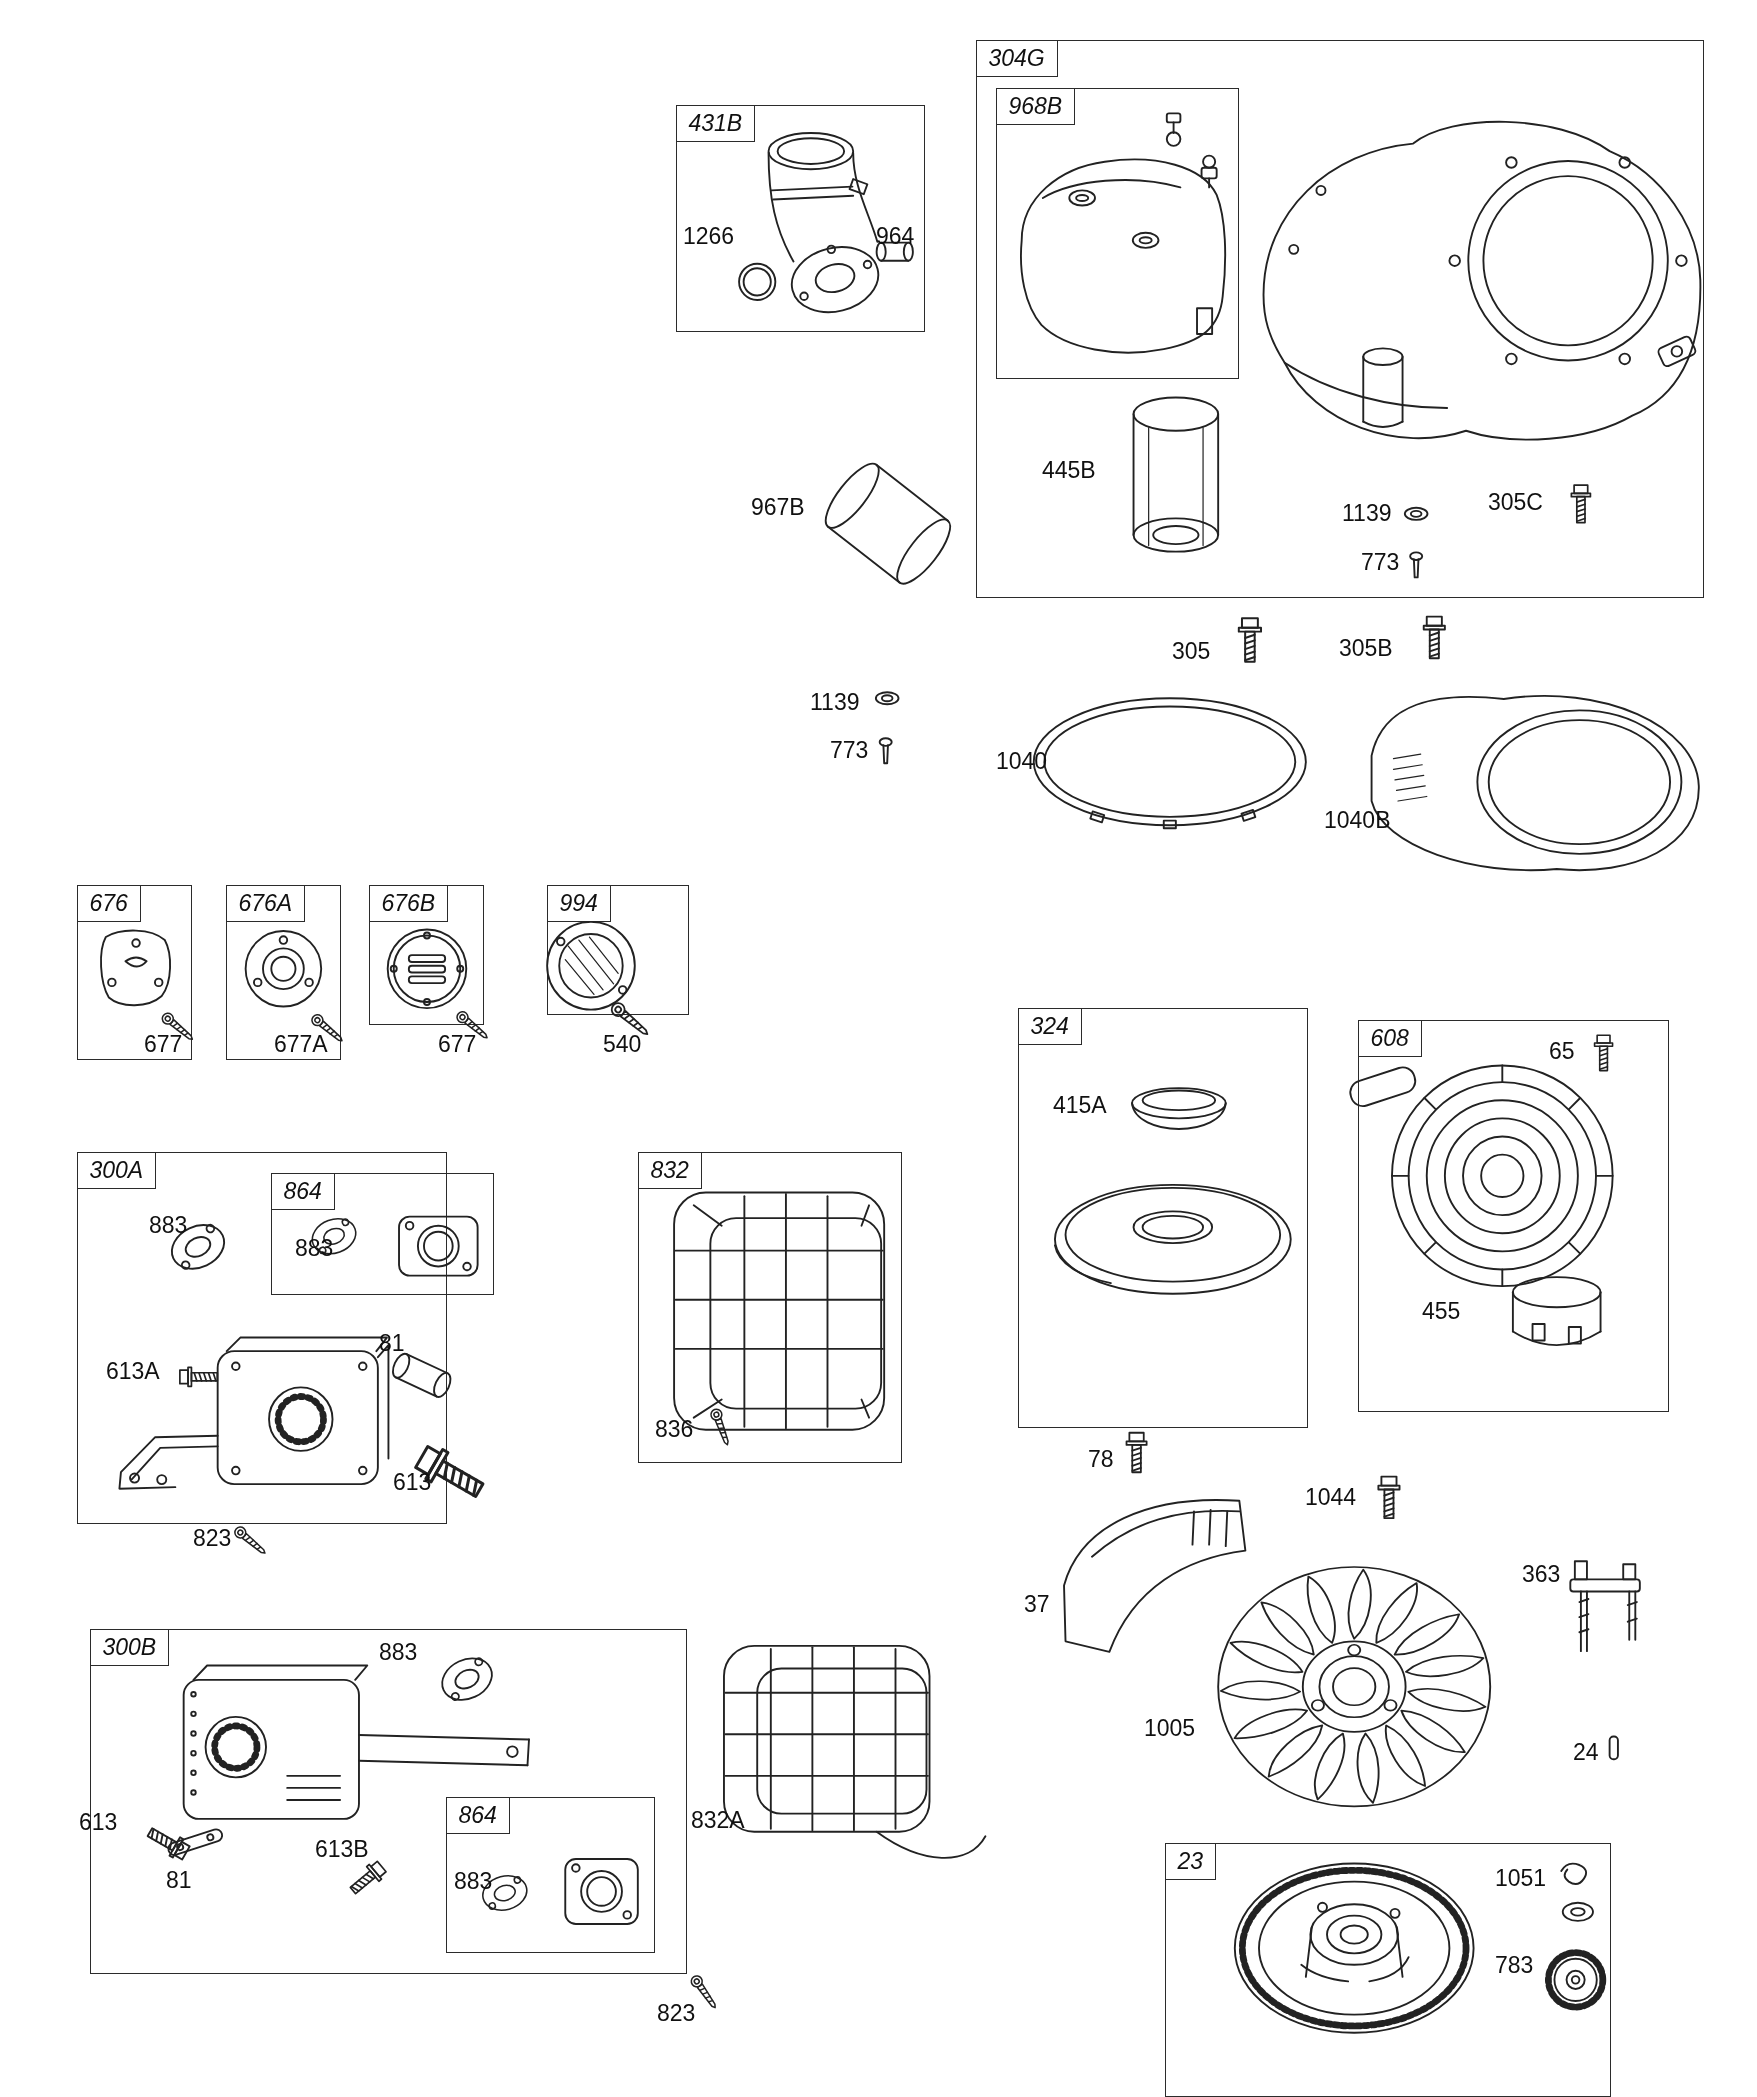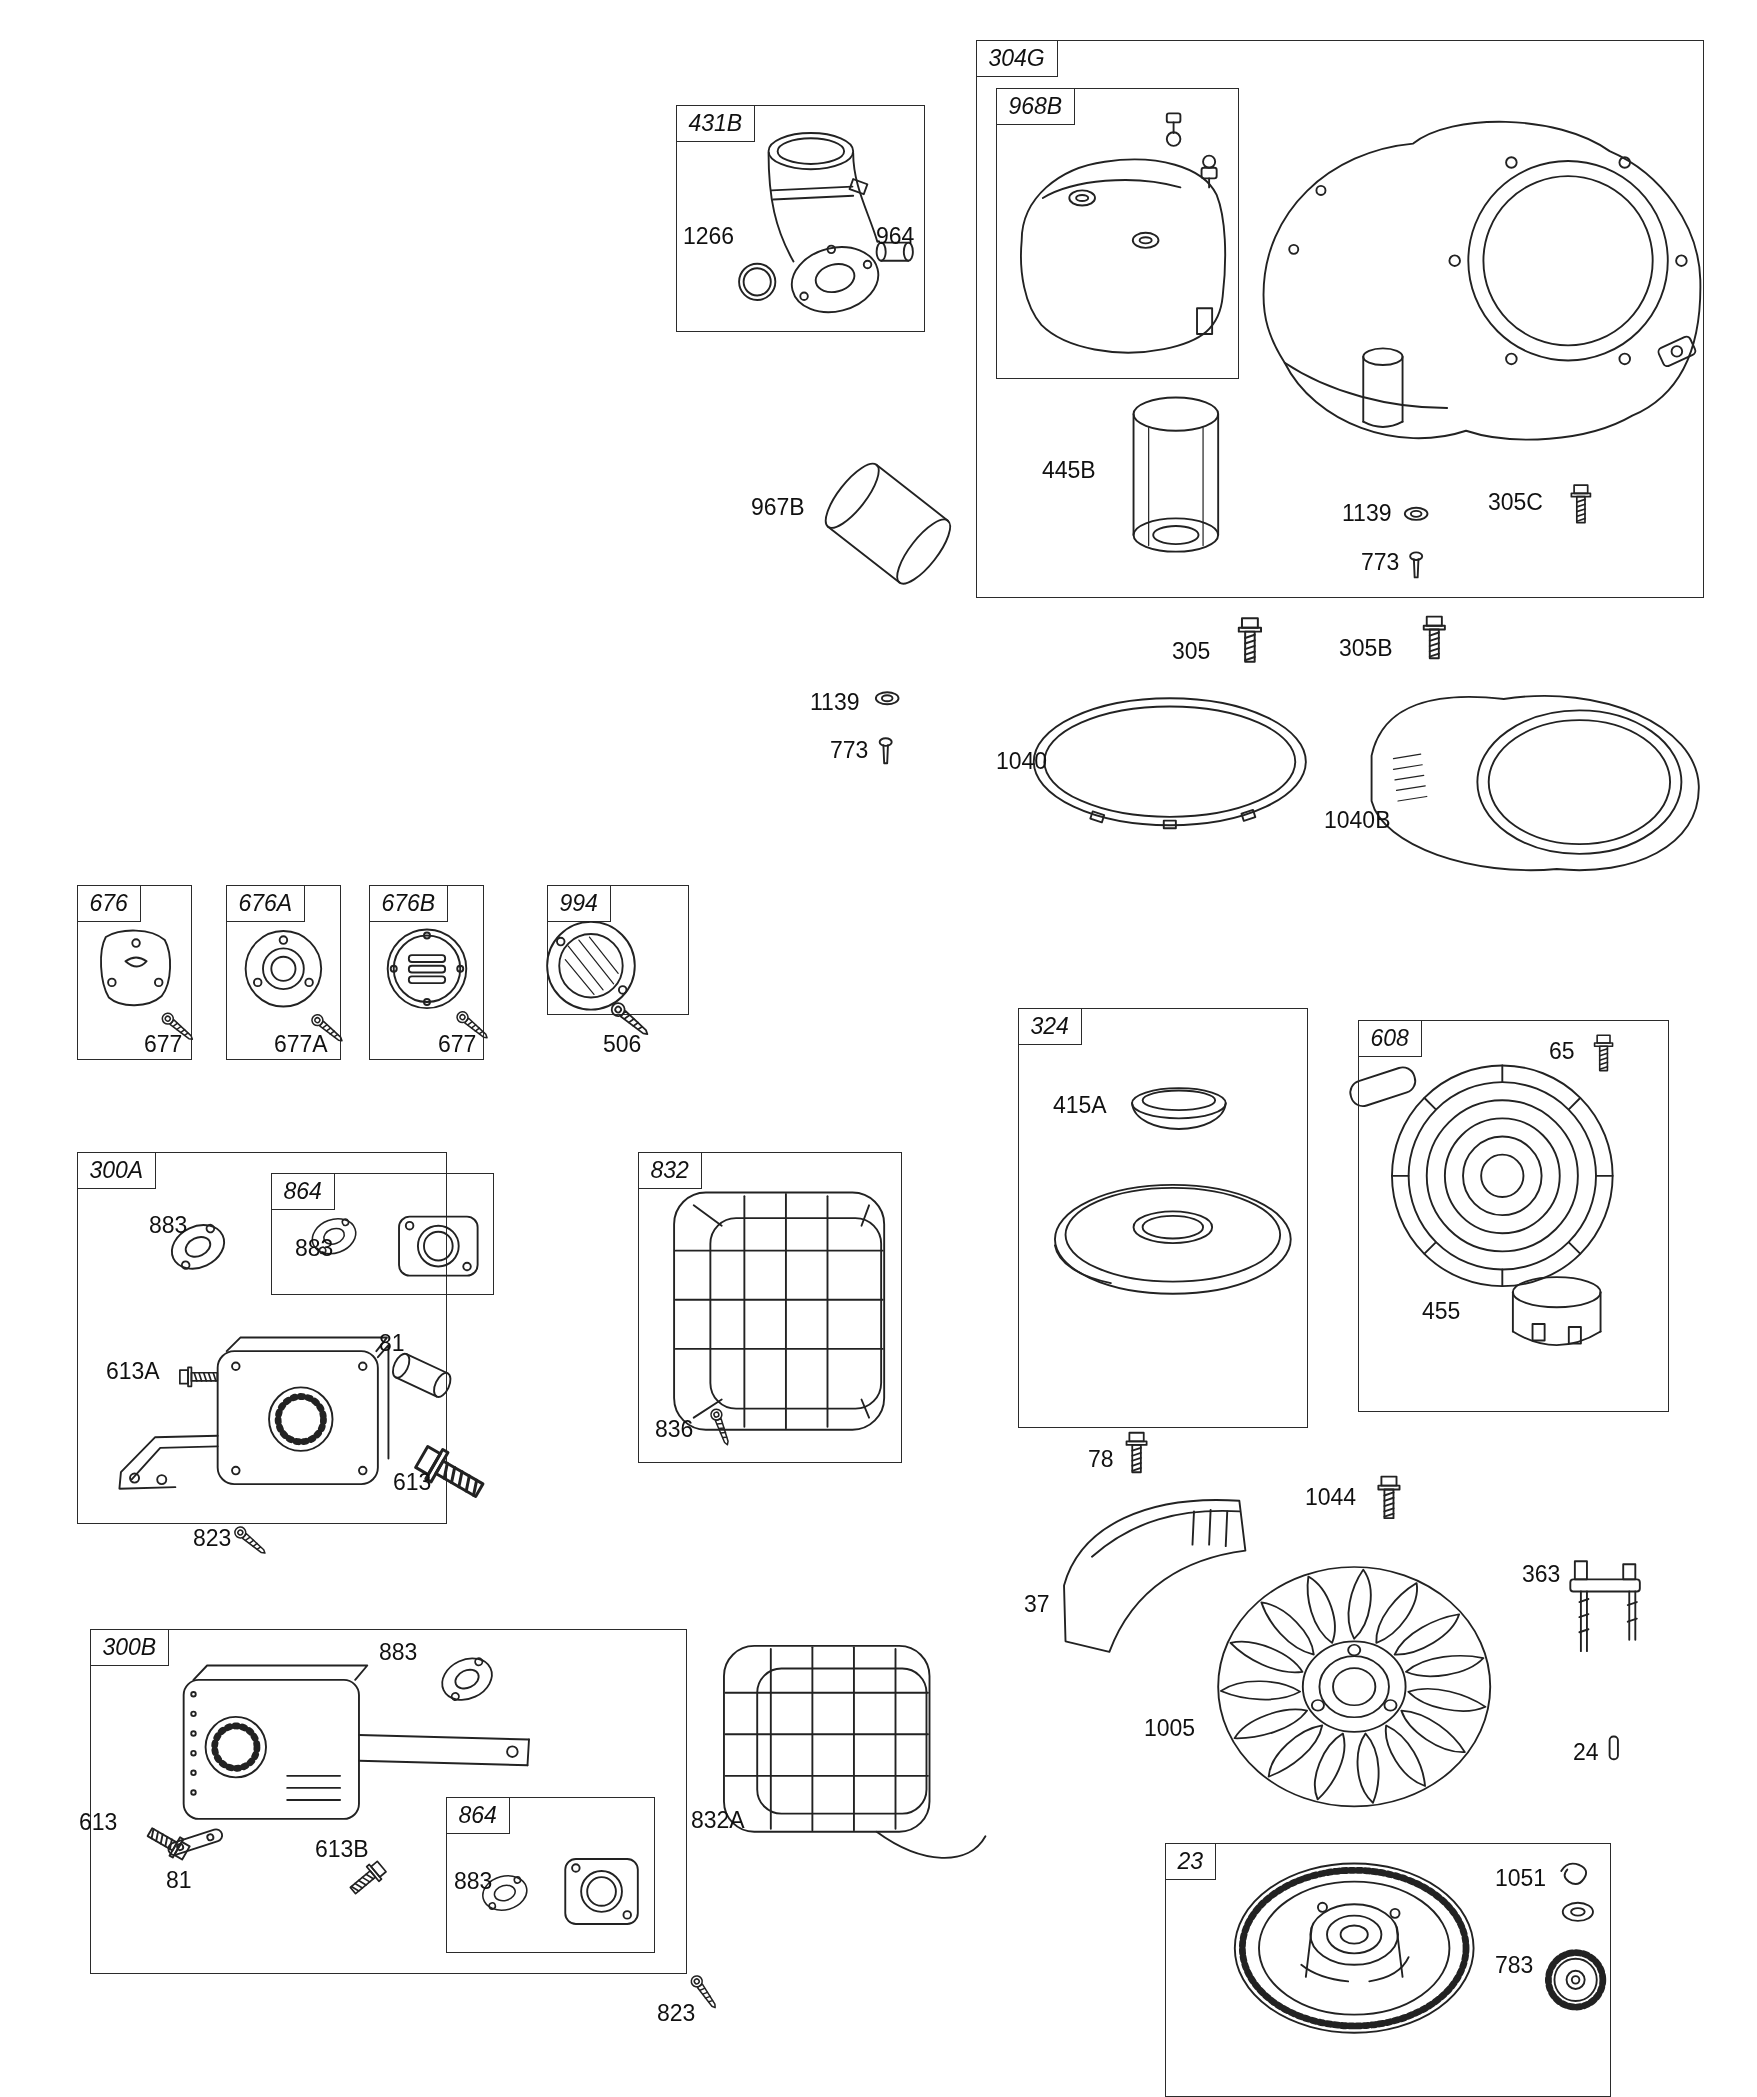--- a/index.html
+++ b/index.html
@@ -59,21 +59,21 @@
   </div>
   <div class="gbox" style="left:996px;top:88px;width:243px;height:291px">
     <span class="gtitle">968B</span>
   </div>
   <div class="gbox" style="left:77px;top:885px;width:115px;height:175px">
     <span class="gtitle">676</span>
   </div>
   <div class="gbox" style="left:226px;top:885px;width:115px;height:175px">
     <span class="gtitle">676A</span>
   </div>
-  <div class="gbox" style="left:369px;top:885px;width:115px;height:175px">
+  <div class="gbox" style="left:369px;top:885px;width:115px;height:140px">
     <span class="gtitle">676B</span>
   </div>
   <div class="gbox" style="left:547px;top:885px;width:142px;height:130px">
     <span class="gtitle">994</span>
   </div>
   <div class="gbox" style="left:1018px;top:1008px;width:290px;height:420px">
     <span class="gtitle">324</span>
   </div>
   <div class="gbox" style="left:1358px;top:1020px;width:311px;height:392px">
     <span class="gtitle">608</span>
@@ -587,21 +587,21 @@
   <span class="plabel" style="left:1361px;top:549px">773</span>
   <span class="plabel" style="left:1172px;top:638px">305</span>
   <span class="plabel" style="left:1339px;top:635px">305B</span>
   <span class="plabel" style="left:810px;top:689px">1139</span>
   <span class="plabel" style="left:830px;top:737px">773</span>
   <span class="plabel" style="left:996px;top:748px">1040</span>
   <span class="plabel" style="left:1324px;top:807px">1040B</span>
   <span class="plabel" style="left:144px;top:1031px">677</span>
   <span class="plabel" style="left:274px;top:1031px">677A</span>
   <span class="plabel" style="left:438px;top:1031px">677</span>
-  <span class="plabel" style="left:603px;top:1031px">506</span>
+  <span class="plabel" style="left:603px;top:1031px">540</span>
   <span class="plabel" style="left:1053px;top:1092px">415A</span>
   <span class="plabel" style="left:1549px;top:1038px">65</span>
   <span class="plabel" style="left:1422px;top:1298px">455</span>
   <span class="plabel" style="left:149px;top:1212px">883</span>
   <span class="plabel" style="left:295px;top:1235px">883</span>
   <span class="plabel" style="left:379px;top:1330px">81</span>
   <span class="plabel" style="left:106px;top:1358px">613A</span>
   <span class="plabel" style="left:393px;top:1469px">613</span>
   <span class="plabel" style="left:193px;top:1525px">823</span>
   <span class="plabel" style="left:655px;top:1416px">836</span>

